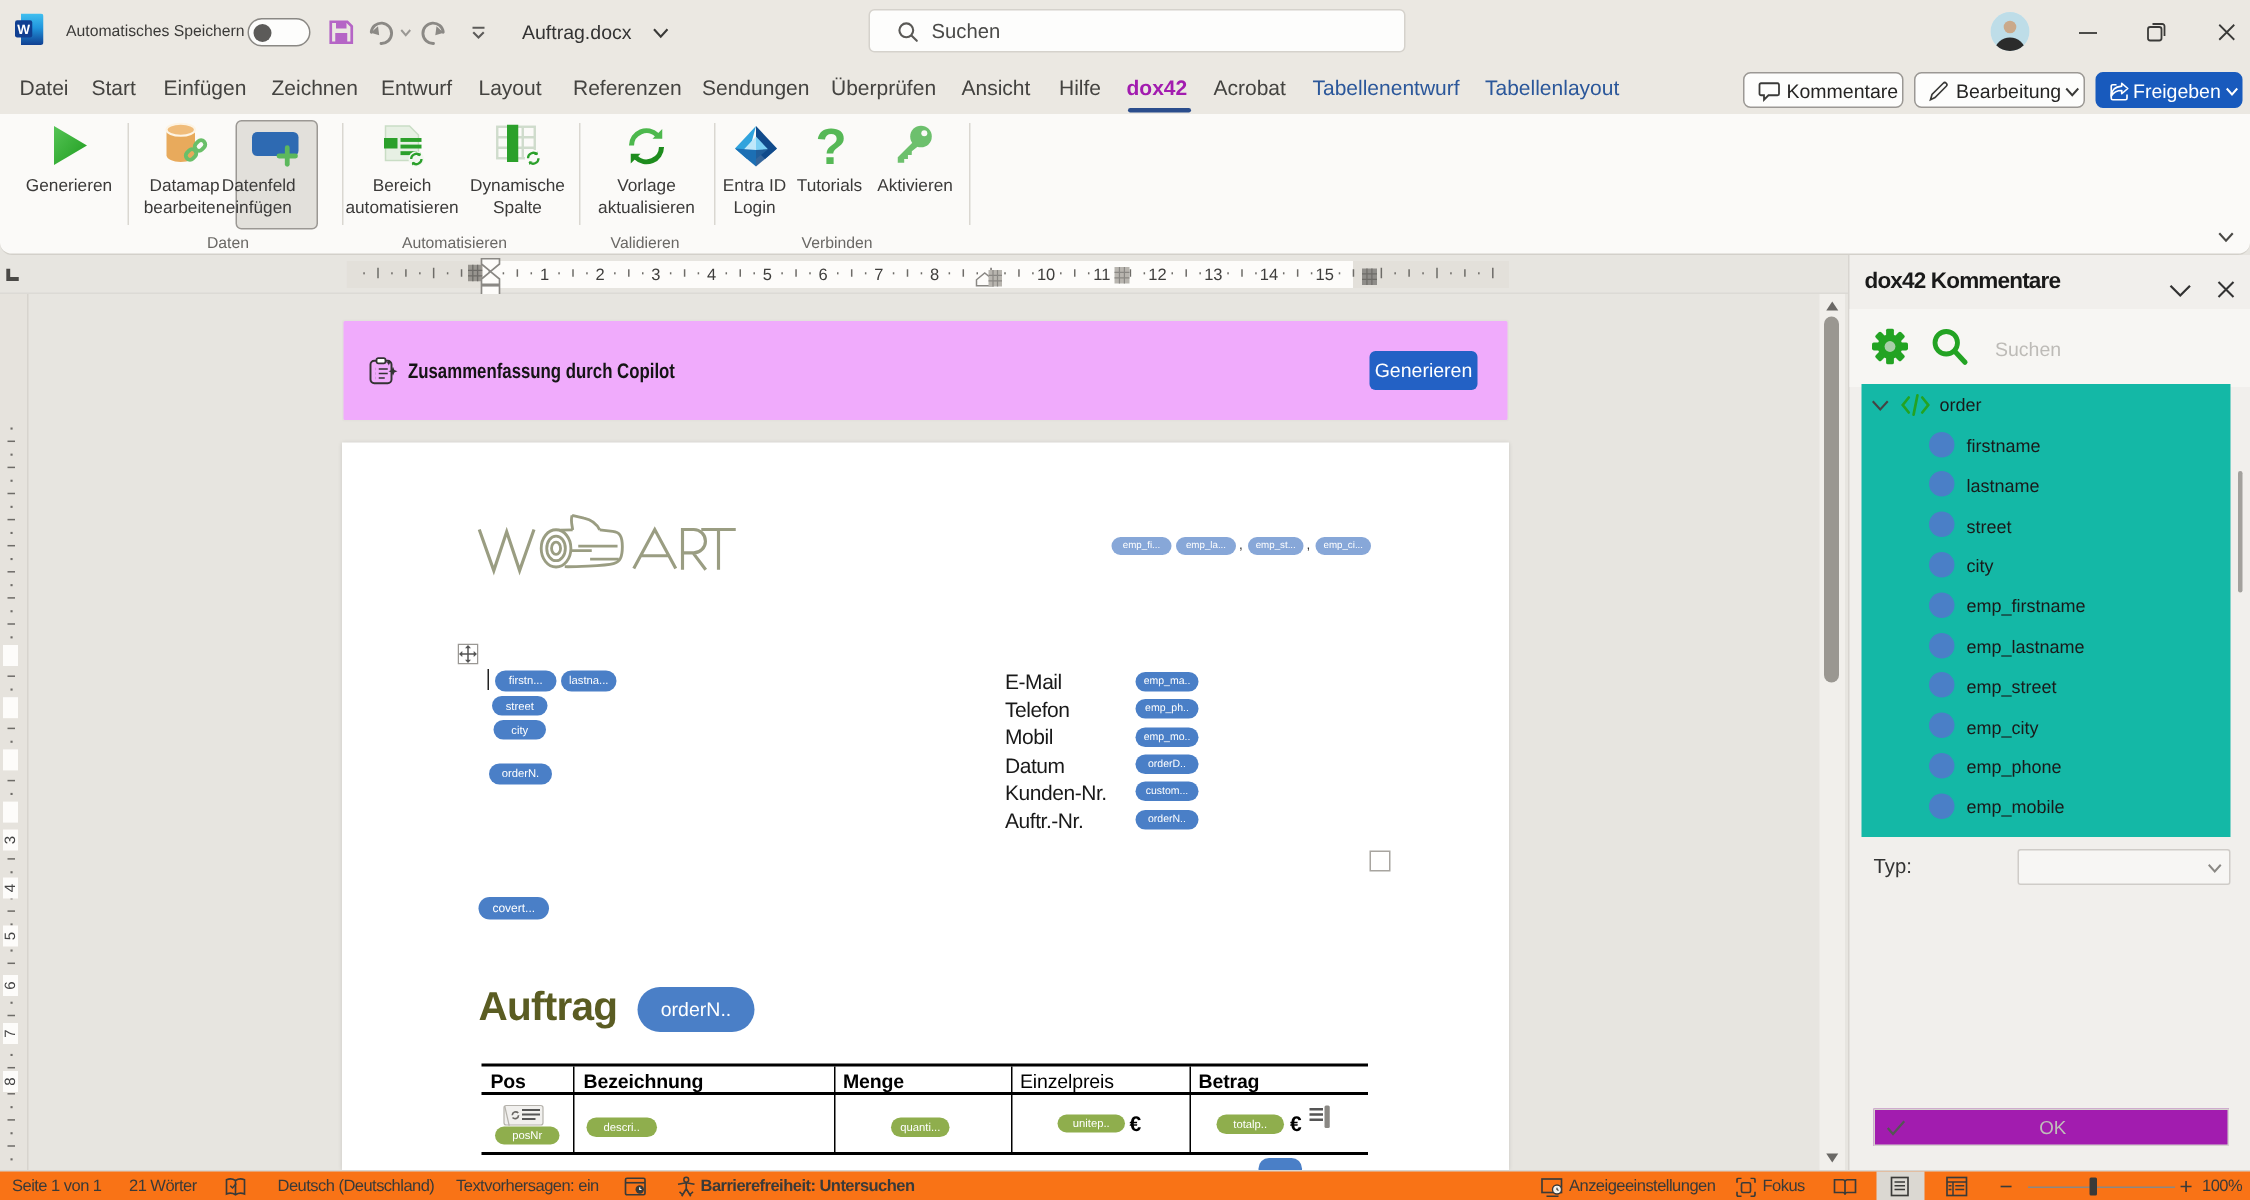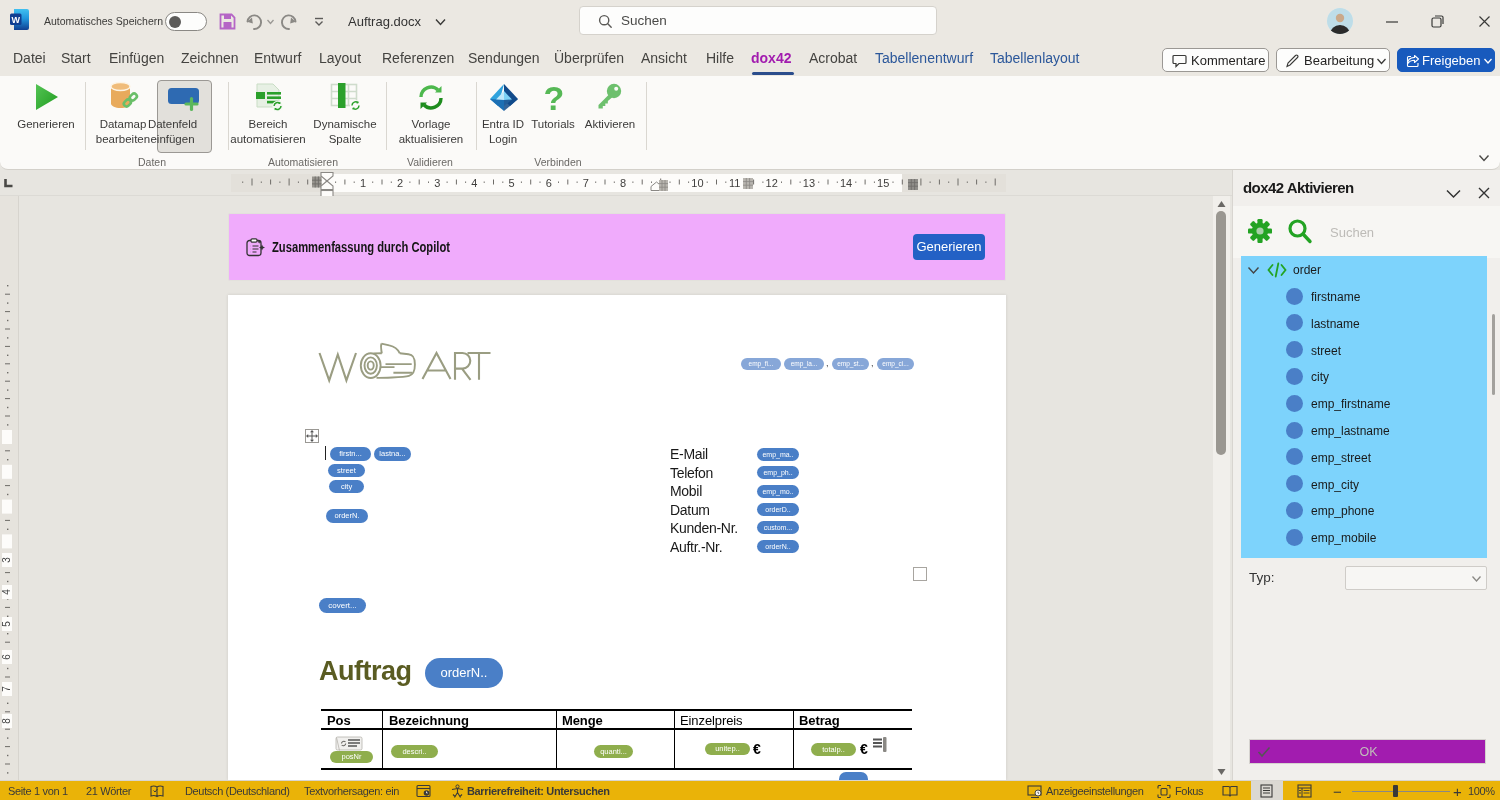--- a/index.html
+++ b/index.html
@@ -7,21 +7,21 @@
 body { font-family:"Liberation Sans", sans-serif; position:relative; background:#e7e5e0; }
 .abs { position:absolute; }
 
 
 #titlebar { left:0; top:0; width:1500px; height:44px; background:#ebe8e2; }
 #tabrow   { left:0; top:44px; width:1500px; height:32px; background:#ebe8e2; }
 #ribbon   { left:0; top:76px; width:1500px; height:94px; background:#fbfaf8; border-bottom:1px solid #d3d0ca; border-radius:0 0 8px 8px; }
 #rulerrow { left:0; top:170px; width:1232px; height:26px; background:#e7e5e0; }
 #docarea  { left:0; top:196px; width:1232px; height:584px; background:#e7e5e0; overflow:hidden; }
 #panel    { left:1232px; top:170px; width:268px; height:610px; background:#f1efec; border-left:1px solid #d8d5d0; }
-#statusbar{ left:0; top:780px; width:1500px; height:20px; background:#eab308; border-top:1px solid #d8d5d0; font-size:11px; color:#3a3a38; letter-spacing:-0.35px; }
+#statusbar{ left:0; top:780px; width:1500px; height:20px; background:#f97316; border-top:1px solid #d8d5d0; font-size:11px; color:#3a3a38; letter-spacing:-0.35px; }
 
 .tbtext { font-size:10.5px; color:#3b3a38; }
 #ttl-autosave { left:44px; top:15px; }
 #ttl-toggle { left:165px; top:12px; width:42px; height:19px; background:#fdfdfc; border:1px solid #8a8884; border-radius:10px; }
 #ttl-toggle .knob { position:absolute; left:3px; top:2.5px; width:12px; height:12px; border-radius:50%; background:#5c5b59; }
 #ttl-file { left:348px; top:14px; font-size:13px; color:#333; }
 #searchbox { left:579px; top:6px; width:358px; height:29px; background:#fdfdfc; border:1px solid #d5d2cc; border-radius:4px; }
 #searchbox .ph { position:absolute; left:41px; top:6px; font-size:13.5px; color:#4a4a48; }
 #avatar { left:1327px; top:8px; width:26px; height:26px; border-radius:50%; background:#cfe6ee; overflow:hidden; }
 
@@ -40,21 +40,21 @@
 
 #copilot { width:778px; height:68px; background:#f0abfc; border:1px solid #e3e1dc; border-radius:2px; }
 #page { width:778px; height:480px; background:#fff; box-shadow:0 0 3px rgba(0,0,0,0.12); }
 .pill { position:absolute; background:#4a7fc7; color:#fff; border-radius:8px; font-size:7.5px; text-align:center; }
 .mpill { background:#87a7d8 !important; }
 .gpill { position:absolute; background:#8fae4d; color:#fff; border-radius:8px; font-size:7.5px; text-align:center; }
 .flabel { position:absolute; font-size:14px; color:#191919; font-weight:400; letter-spacing:-0.3px; }
 
 
 #panel-title { left:10px; top:9px; font-size:15px; font-weight:700; color:#1a1a1a; letter-spacing:-0.55px; }
-#panel-list { position:absolute; left:8px; top:86px; width:246px; height:302px; background:#7dd3fc; }
+#panel-list { position:absolute; left:8px; top:86px; width:246px; height:302px; background:#14b8a6; }
 .pitem { position:absolute; font-size:12px; color:#1a1a1a; }
 .pcircle { position:absolute; width:17px; height:17px; border-radius:50%; background:#4a7fc7; }
 
 
 .sbitem { position:absolute; top:4px; }
 </style>
 </head>
 <body>
 <div class="abs" id="titlebar">
 
@@ -584,21 +584,21 @@
         <path d="M4.5 1 L8.5 7 h-8 z" fill="#6a6865"></path>
       </svg>
     <div class="abs" style="left:3px;top:15px;width:10px;height:244px;background:#9a9791;border-radius:5px"></div>
     <svg class="abs" style="left:4px;top:572px" width="9" height="8" viewBox="0 0 9 8">
         <path d="M4.5 7 L8.5 1 h-8 z" fill="#6a6865"></path>
       </svg>
   </div>
 
 </div>
 <div class="abs" id="panel">
-  <div class="abs" id="panel-title">dox42 Aktivieren</div>
+  <div class="abs" id="panel-title">dox42 Kommentare</div>
   <svg class="abs" style="left:212px;top:18px" width="17" height="12" viewBox="0 0 17 12">
       <path d="M2 2.5 L8.5 9 L15 2.5" fill="none" stroke="#333" stroke-width="1.5"></path>
     </svg>
   <svg class="abs" style="left:244px;top:16px" width="14" height="14" viewBox="0 0 14 14">
       <path d="M2 2 L12 12 M12 2 L2 12" stroke="#333" stroke-width="1.4"></path>
     </svg>
   <div class="abs" style="left:0;top:36px;width:267px;height:52px;background:#f7f6f3"></div>
   <svg class="abs" style="left:15px;top:49px" width="24" height="24" viewBox="0 0 24 24">
     <g transform="translate(12,12)">
         <g fill="#23a323">

